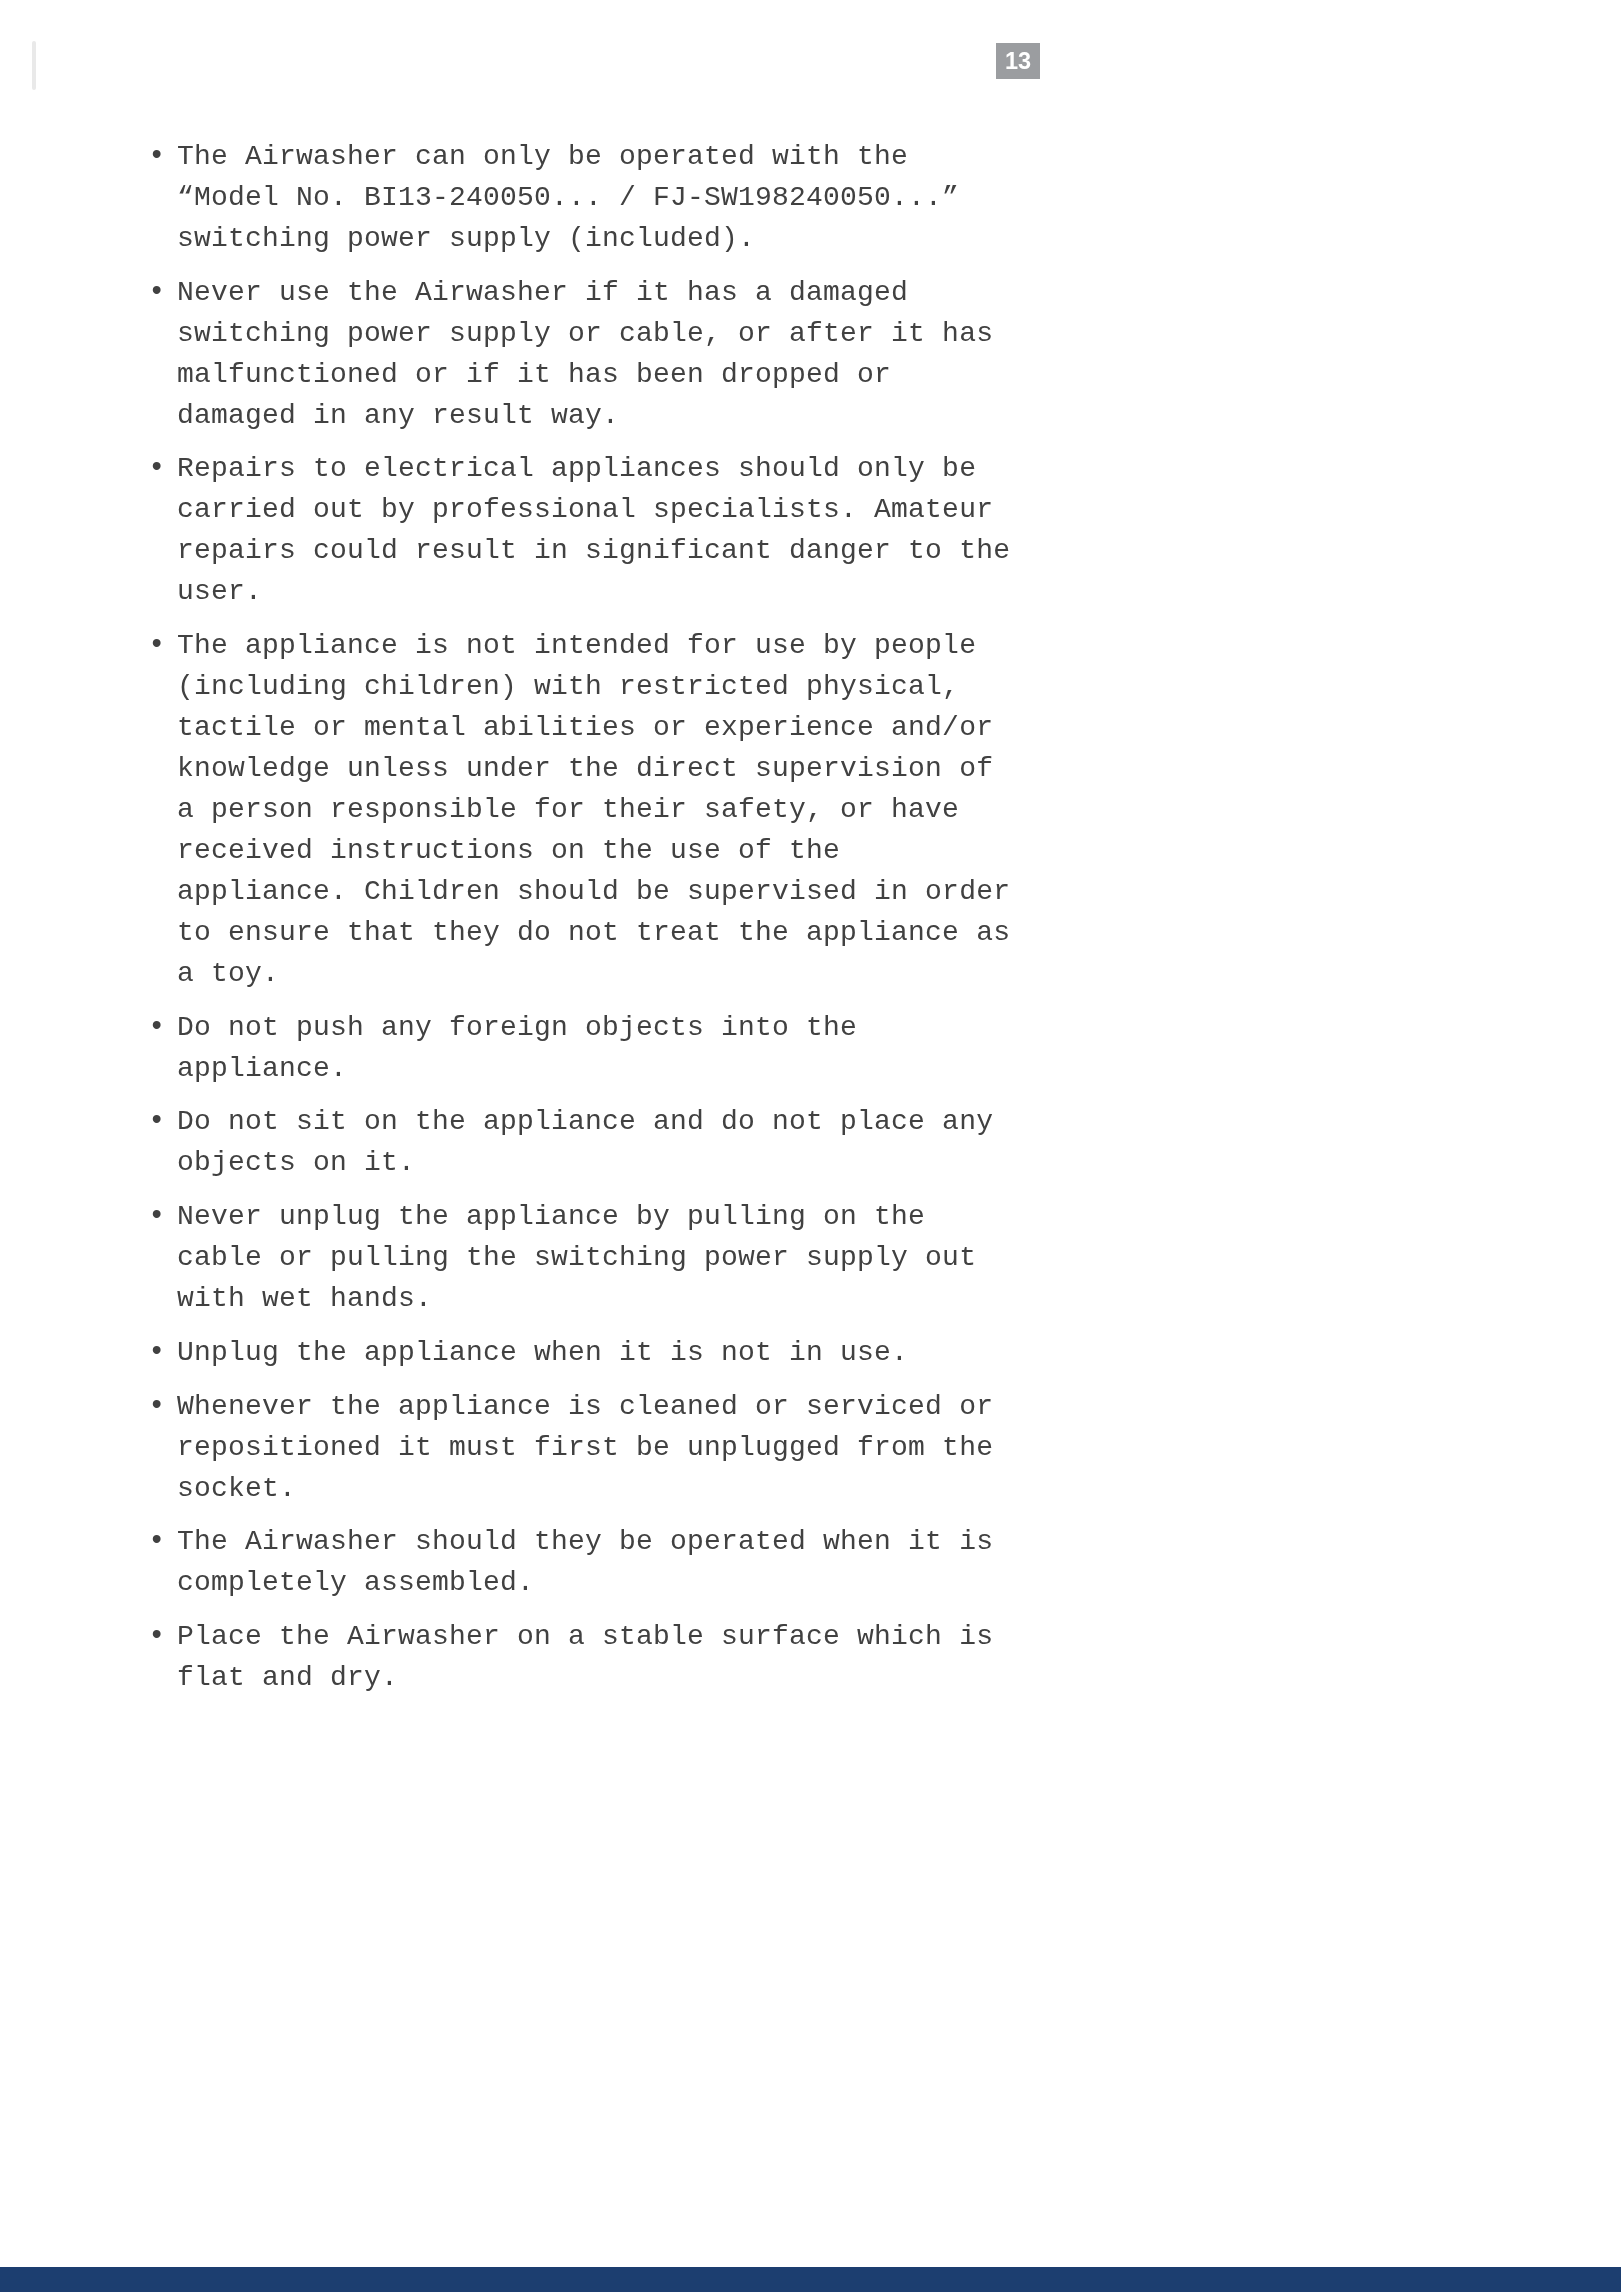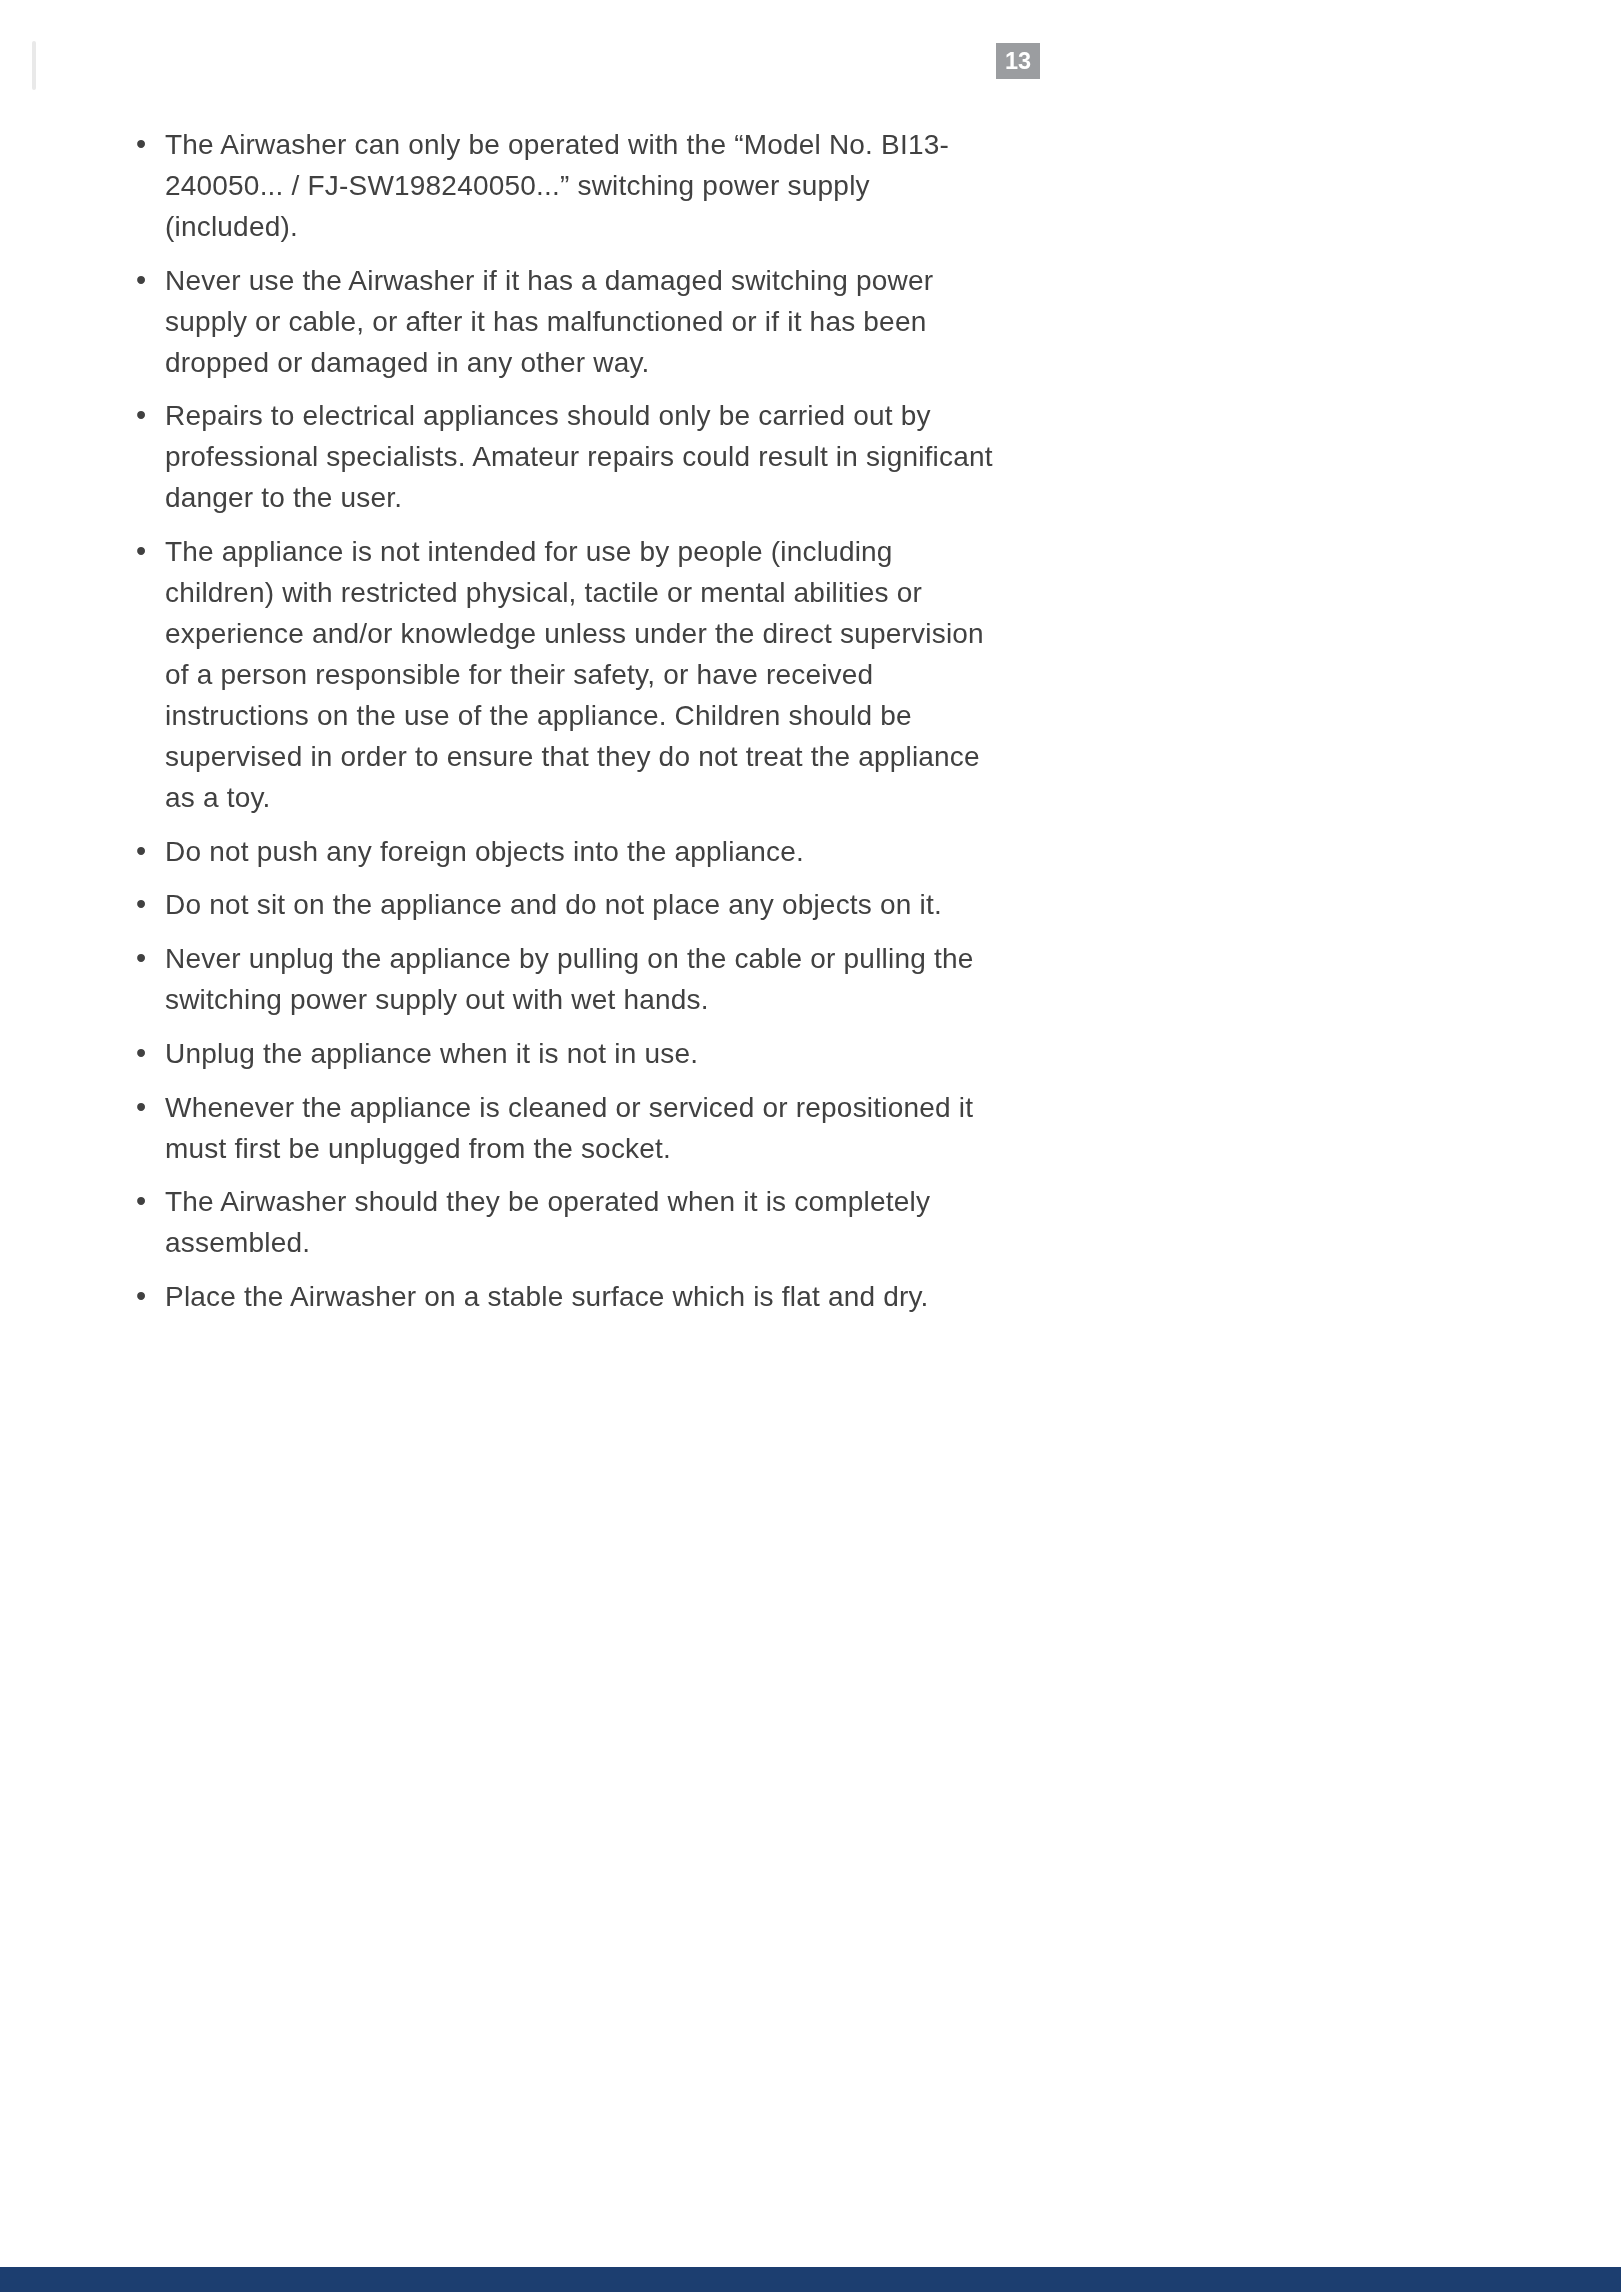--- a/index.html
+++ b/index.html
@@ -36,23 +36,24 @@
     font-weight: bold;
     display: flex;
     align-items: center;
     justify-content: center;
   }
   .bullet-list {
     position: absolute;
     left: 132px;
     top: 120px;
     width: 863px;
-    margin: 4px;
+    margin: 16px;
     padding: 0;
     list-style: none;
+    font-family: Liberation Mono, monospace;
   }
   .bullet-list li {
     position: relative;
     padding-left: 29px;
     margin-bottom: 12.7px;
     font-size: 28px;
     line-height: 41px;
     color: #414141;
     letter-spacing: 0.2px;
   }
@@ -79,21 +80,21 @@
 <div class="page">
 
   <div class="fold-mark"></div>
 
   <div class="page-number-badge">
     <span>13</span>
   </div>
 
   <ul class="bullet-list">
     <li>The Airwasher can only be operated with the “Model No. BI13-240050... / FJ-SW198240050...” switching power supply (included).</li>
-    <li>Never use the Airwasher if it has a damaged switching power supply or cable, or after it has malfunctioned or if it has been dropped or damaged in any other way.</li>
+    <li>Never use the Airwasher if it has a damaged switching power supply or cable, or after it has malfunctioned or if it has been dropped or damaged in any result way.</li>
     <li>Repairs to electrical appliances should only be carried out by professional specialists. Amateur repairs could result in significant danger to the user.</li>
     <li>The appliance is not intended for use by people (including children) with restricted physical, tactile or mental abilities or experience and/or knowledge unless under the direct supervision of a person responsible for their safety, or have received instructions on the use of the appliance. Children should be supervised in order to ensure that they do not treat the appliance as a toy.</li>
     <li>Do not push any foreign objects into the appliance.</li>
     <li>Do not sit on the appliance and do not place any objects on it.</li>
     <li>Never unplug the appliance by pulling on the cable or pulling the switching power supply out with wet hands.</li>
     <li>Unplug the appliance when it is not in use.</li>
     <li>Whenever the appliance is cleaned or serviced or repositioned it must first be unplugged from the socket.</li>
     <li>The Airwasher should they be operated when it is completely assembled.</li>
     <li>Place the Airwasher on a stable surface which is flat and dry.</li>
   </ul>

